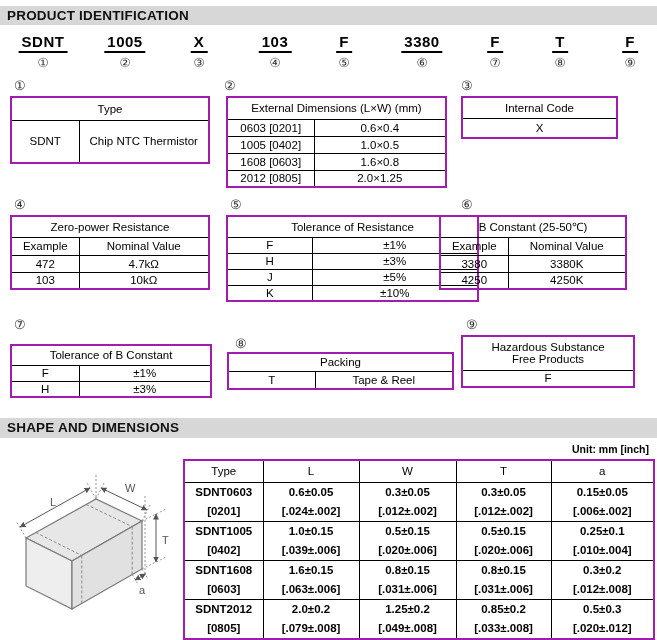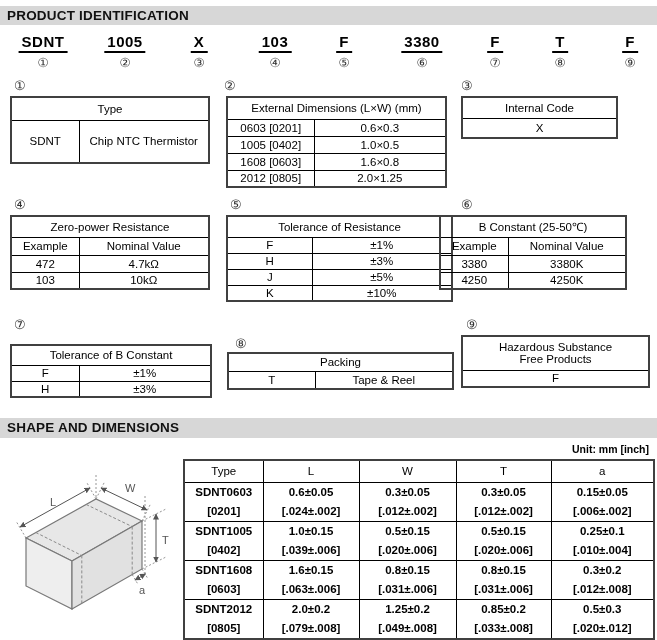--- a/index.html
+++ b/index.html
@@ -16,21 +16,21 @@
   #bar2{top:418px;height:20px;line-height:20px;}
   .pn-seg{position:absolute;top:33px;transform:translateX(-50%);text-align:center;}
   .pn-code{
     display:inline-block;font-weight:bold;font-size:15px;letter-spacing:.5px;
     border-bottom:2px solid #000;padding:0 3px 1px;
   }
   .pn-idx{font-size:12.5px;margin-top:2px;color:#333;}
   .tlabel{position:absolute;font-size:13px;color:#333;}
   table.tbl{
     position:absolute;border-collapse:collapse;table-layout:fixed;
-    border:2px solid #404040;font-size:11.5px;
+    border:2px solid #a21caf;font-size:11.5px;
   }
   table.tbl td{
     border:1px solid #000;text-align:center;vertical-align:middle;
     padding:0 2px;white-space:nowrap;overflow:hidden;
   }
   .h16{height:16px}.h17{height:17px}.h18{height:18px}.h20{height:20px}
   .h21{height:21px}.h22{height:22px}.h23{height:23px}.h34{height:34px}
   .h38{height:38px}.h43{height:43px}
   .dim2{line-height:19px;font-weight:bold;}
   #unit-note{position:absolute;top:443px;right:8px;font-size:10.5px;font-weight:bold;}
@@ -111,21 +111,21 @@
   <colgroup>
       <col style="width:87px">
       <col>
     </colgroup>
   <tbody>
       <tr class="h22">
         <td colspan="2">External Dimensions (L×W) (mm)</td>
       </tr>
   <tr class="h17">
     <td>0603 [0201]</td>
-    <td>0.6×0.3</td>
+    <td>0.6×0.4</td>
   </tr>
   <tr class="h17">
     <td>1005 [0402]</td>
     <td>1.0×0.5</td>
   </tr>
   <tr class="h17">
     <td>1608 [0603]</td>
     <td>1.6×0.8</td>
   </tr>
   <tr class="h17">
@@ -163,21 +163,21 @@
     <td>472</td>
     <td>4.7kΩ</td>
   </tr>
   <tr class="h17">
     <td>103</td>
     <td>10kΩ</td>
   </tr>
 </tbody>
   </table>
 
-<table class="tbl" style="left:226px;top:215px;width:227px">
+<table class="tbl" style="left:226px;top:215px;width:253px">
   <colgroup>
       <col style="width:85px">
       <col>
     </colgroup>
   <tbody>
       <tr class="h21">
         <td colspan="2">Tolerance of Resistance</td>
       </tr>
   <tr class="h16">
     <td>F</td>
@@ -251,21 +251,21 @@
       <tr class="h18">
         <td colspan="2">Packing</td>
       </tr>
   <tr class="h18">
     <td>T</td>
     <td>Tape &amp; Reel</td>
   </tr>
 </tbody>
   </table>
 
-<table class="tbl" style="left:461px;top:335px;width:189px">
+<table class="tbl" style="left:461px;top:335px;width:174px">
   <tbody>
       <tr class="h34">
         <td>
     <div>Hazardous Substance</div>
     <div>Free Products</div>
   </td>
       </tr>
   <tr class="h17">
         <td>F</td>
       </tr>

